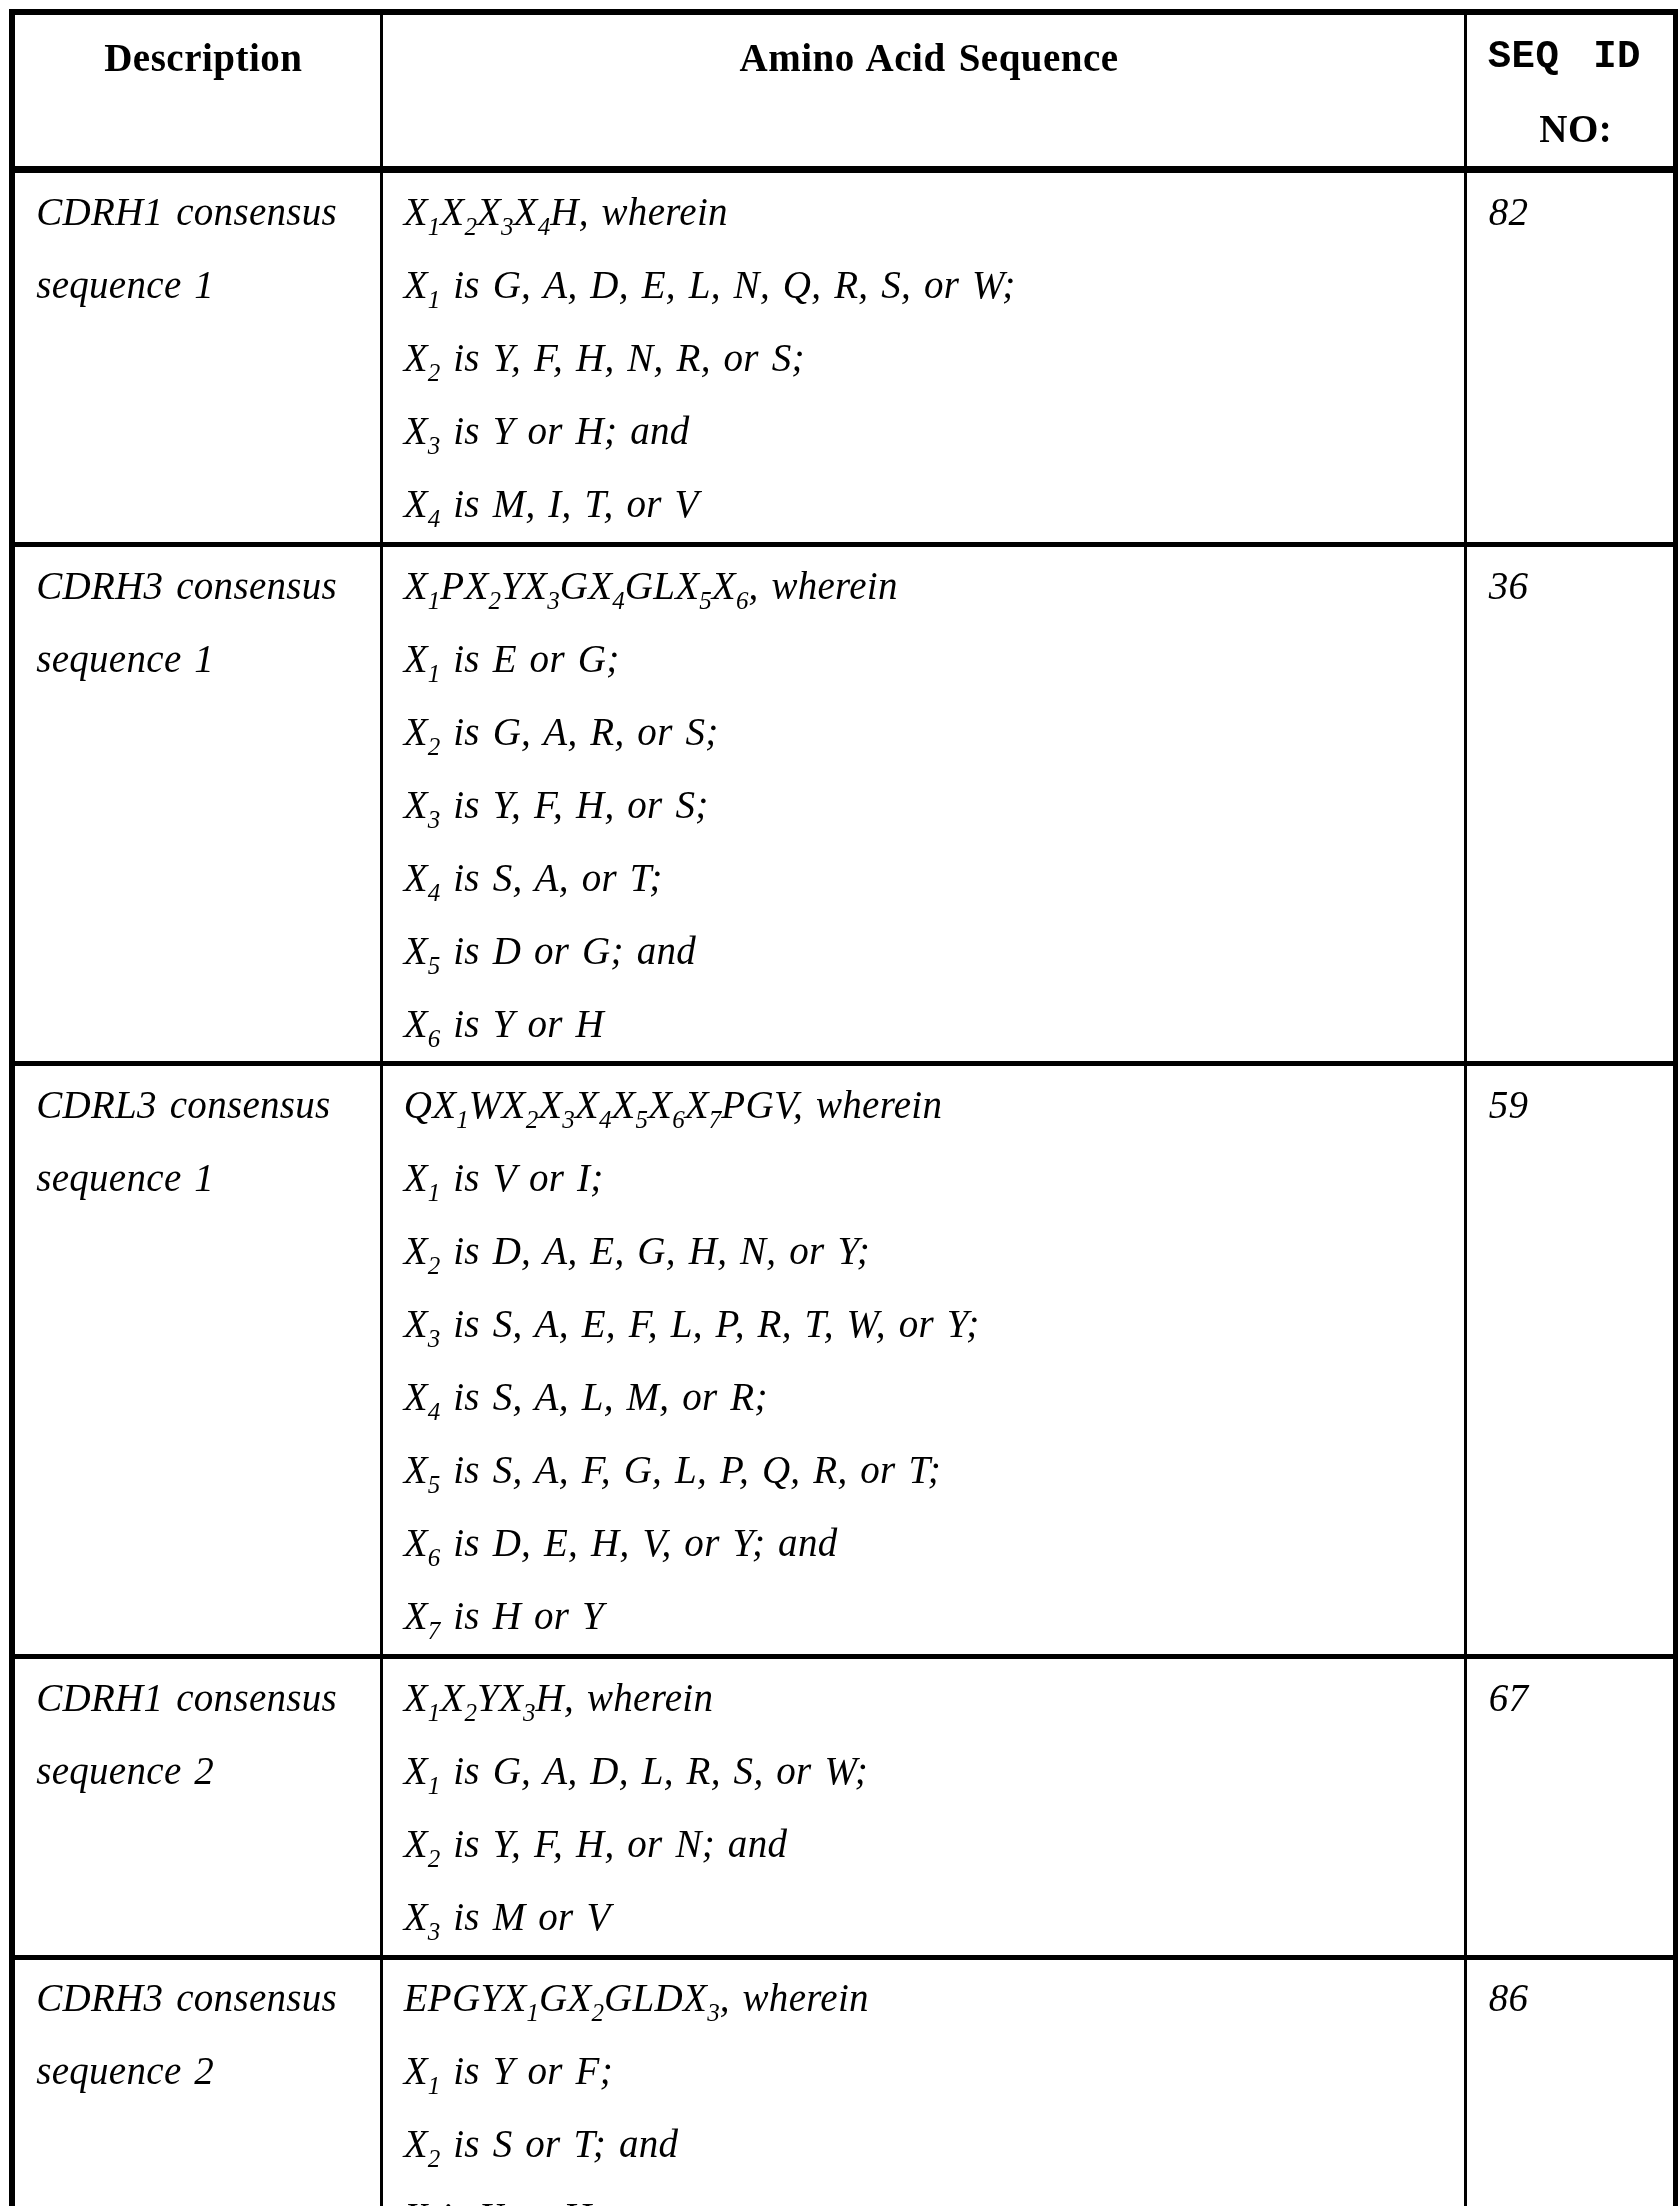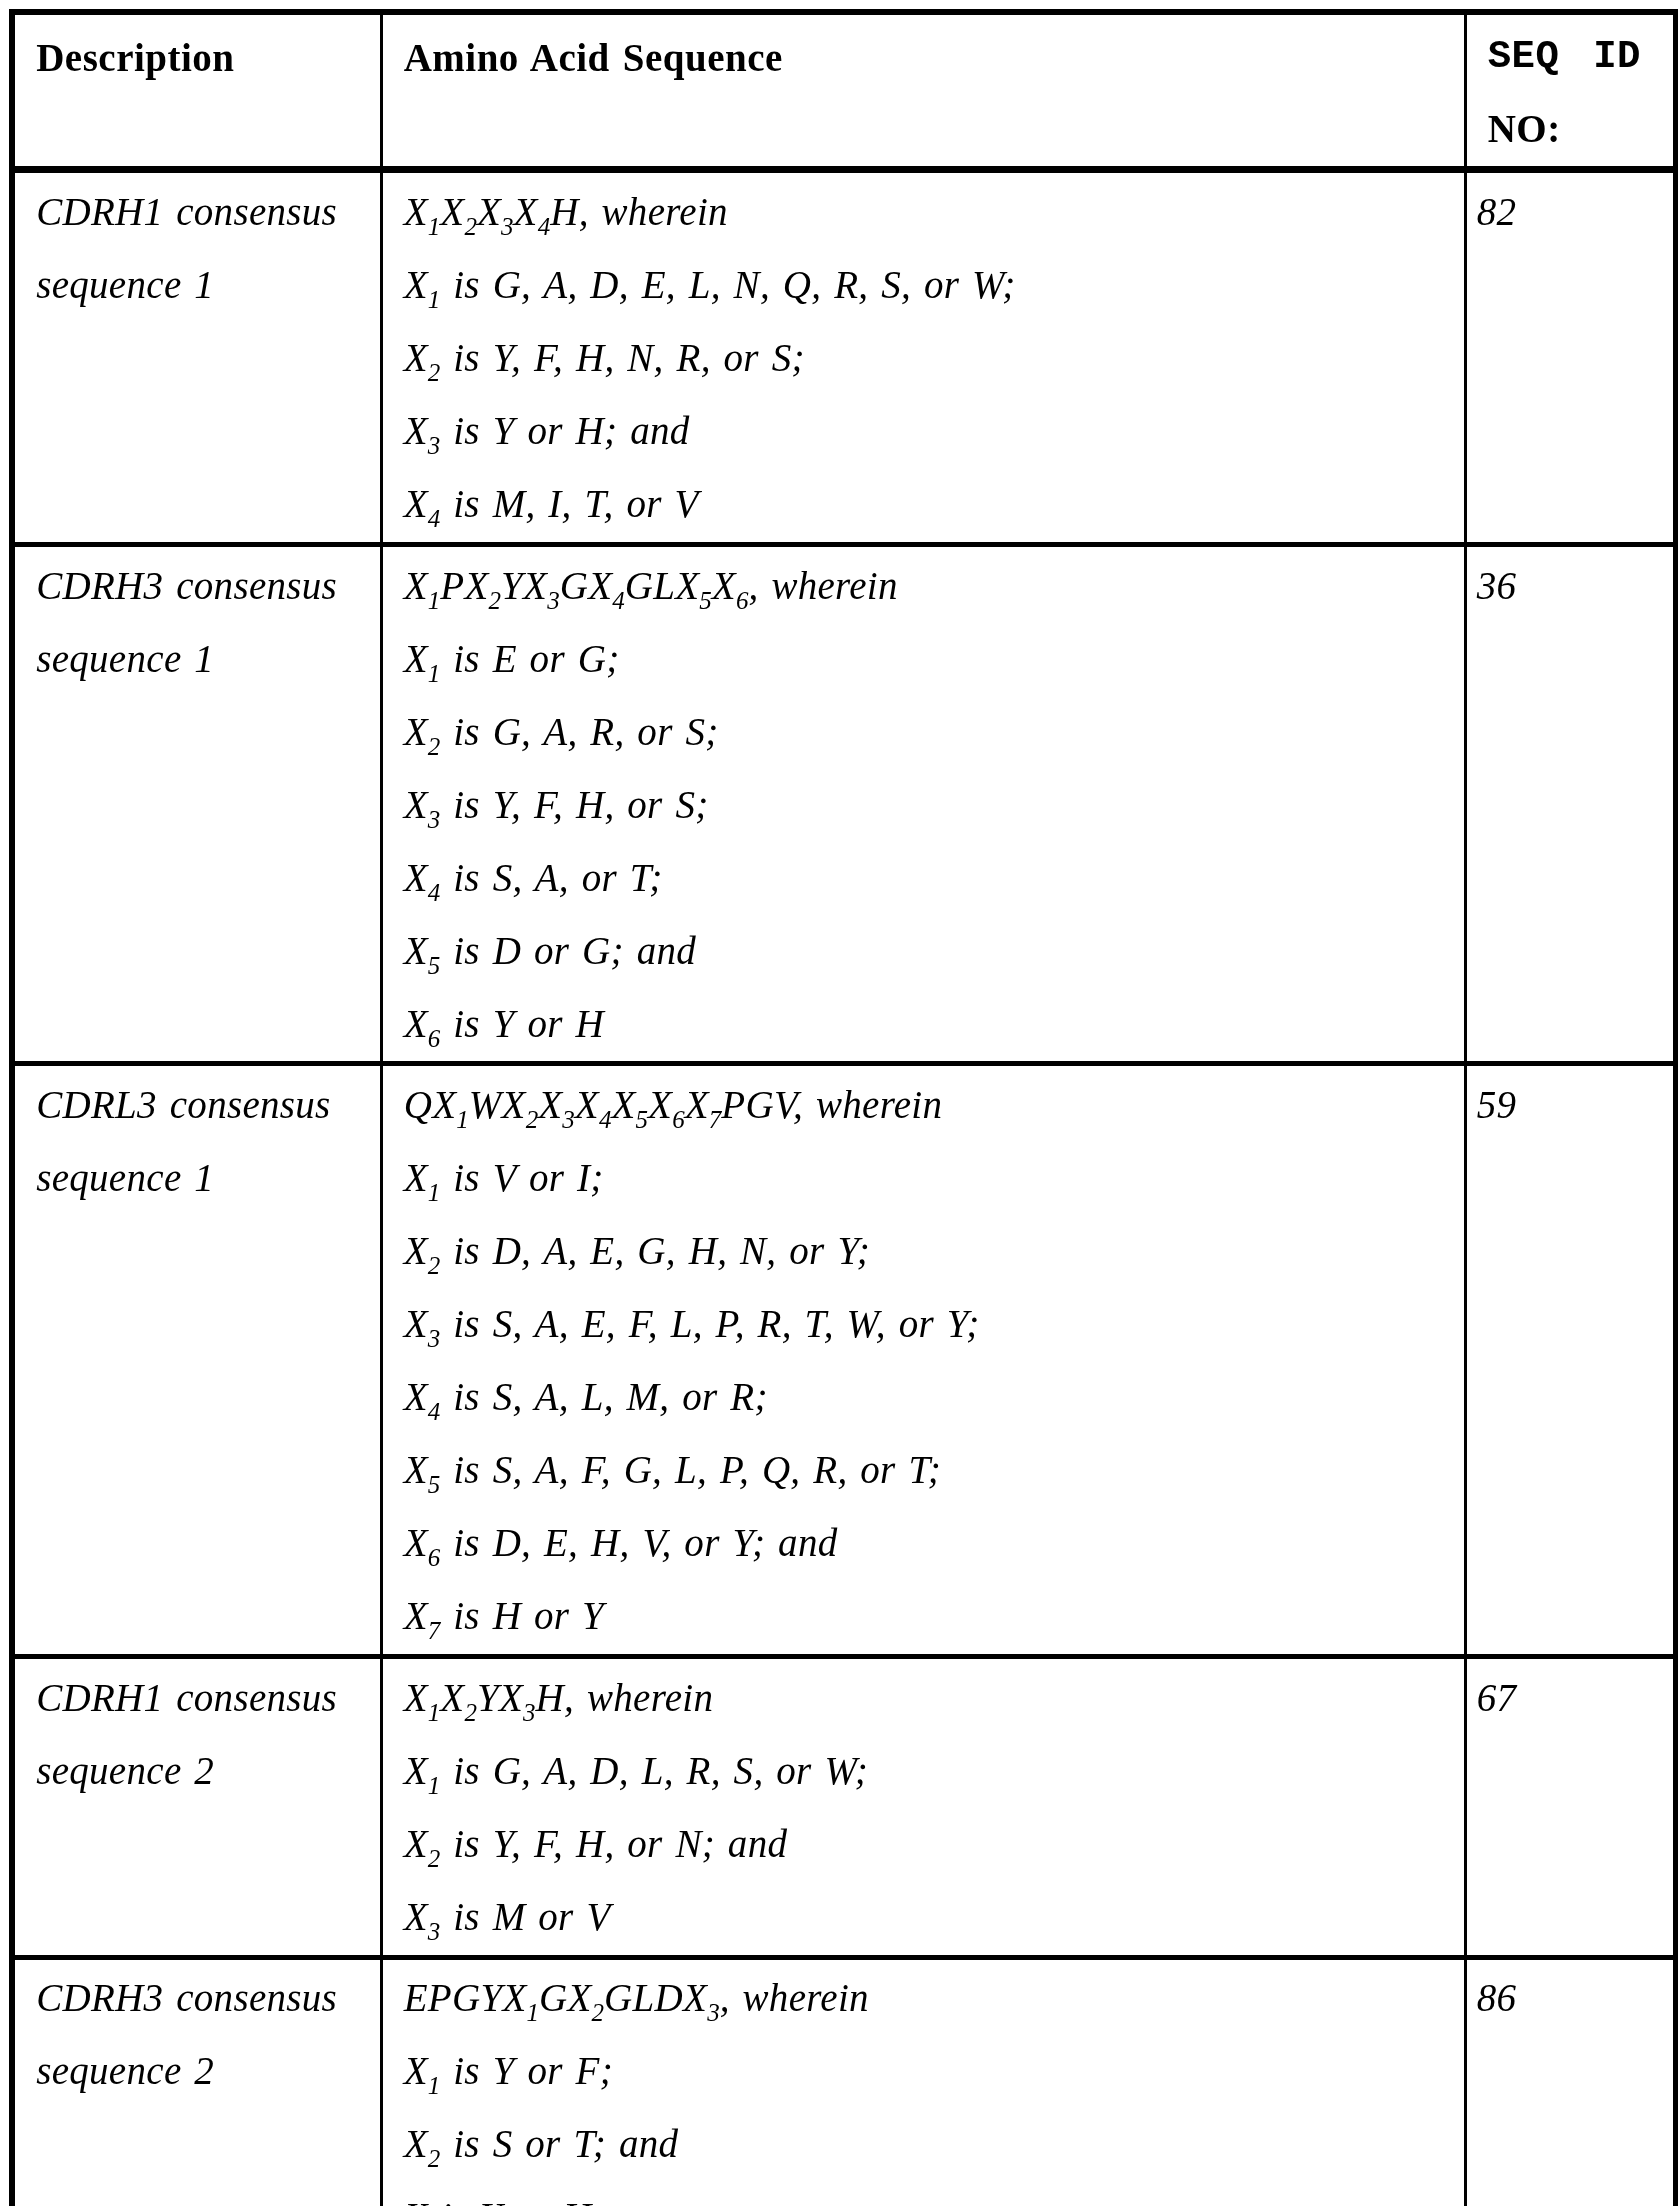--- a/index.html
+++ b/index.html
@@ -38,31 +38,32 @@
     border-bottom-width: 7.3px;
     padding-top: 7.3px;
     height: 136px;
   }
   .doc-table tbody td {
     border-top-width: 5.5px;
     border-bottom-width: 5.5px;
     font-style: italic;
   }
   .doc-table td.seq-id-cell {
-    padding-left: 10px;
+    padding-left: 22px;
   }
   .line {
     line-height: 73px;
     letter-spacing: 0.3px;
     word-spacing: 2.8px;
     white-space: nowrap;
   }
   thead .line {
     line-height: 71px;
     letter-spacing: 0.5px;
+    text-align: center;
   }
   .justified-line {
     display: flex;
     justify-content: space-between;
     padding-right: 23px;
     white-space: nowrap;
     font-family: Liberation Mono, monospace;
   }
   sub {
     font-size: 25px;

